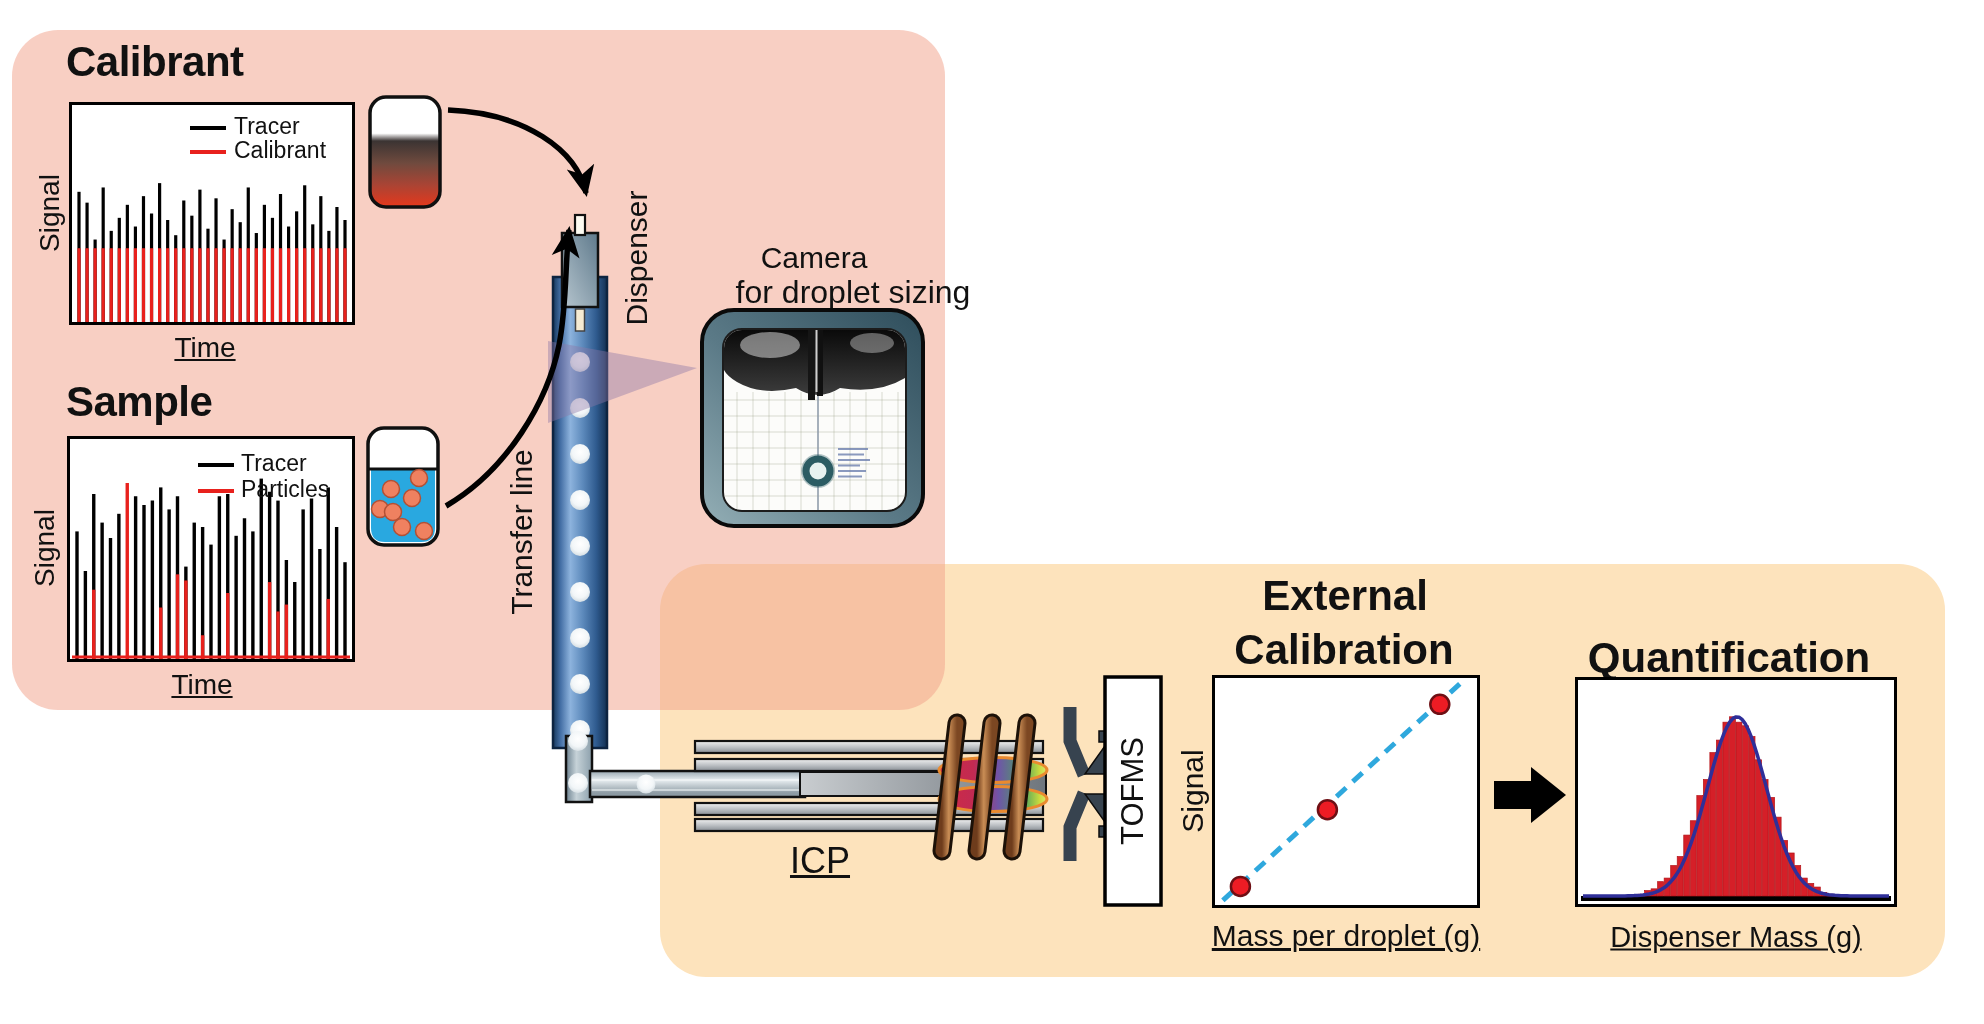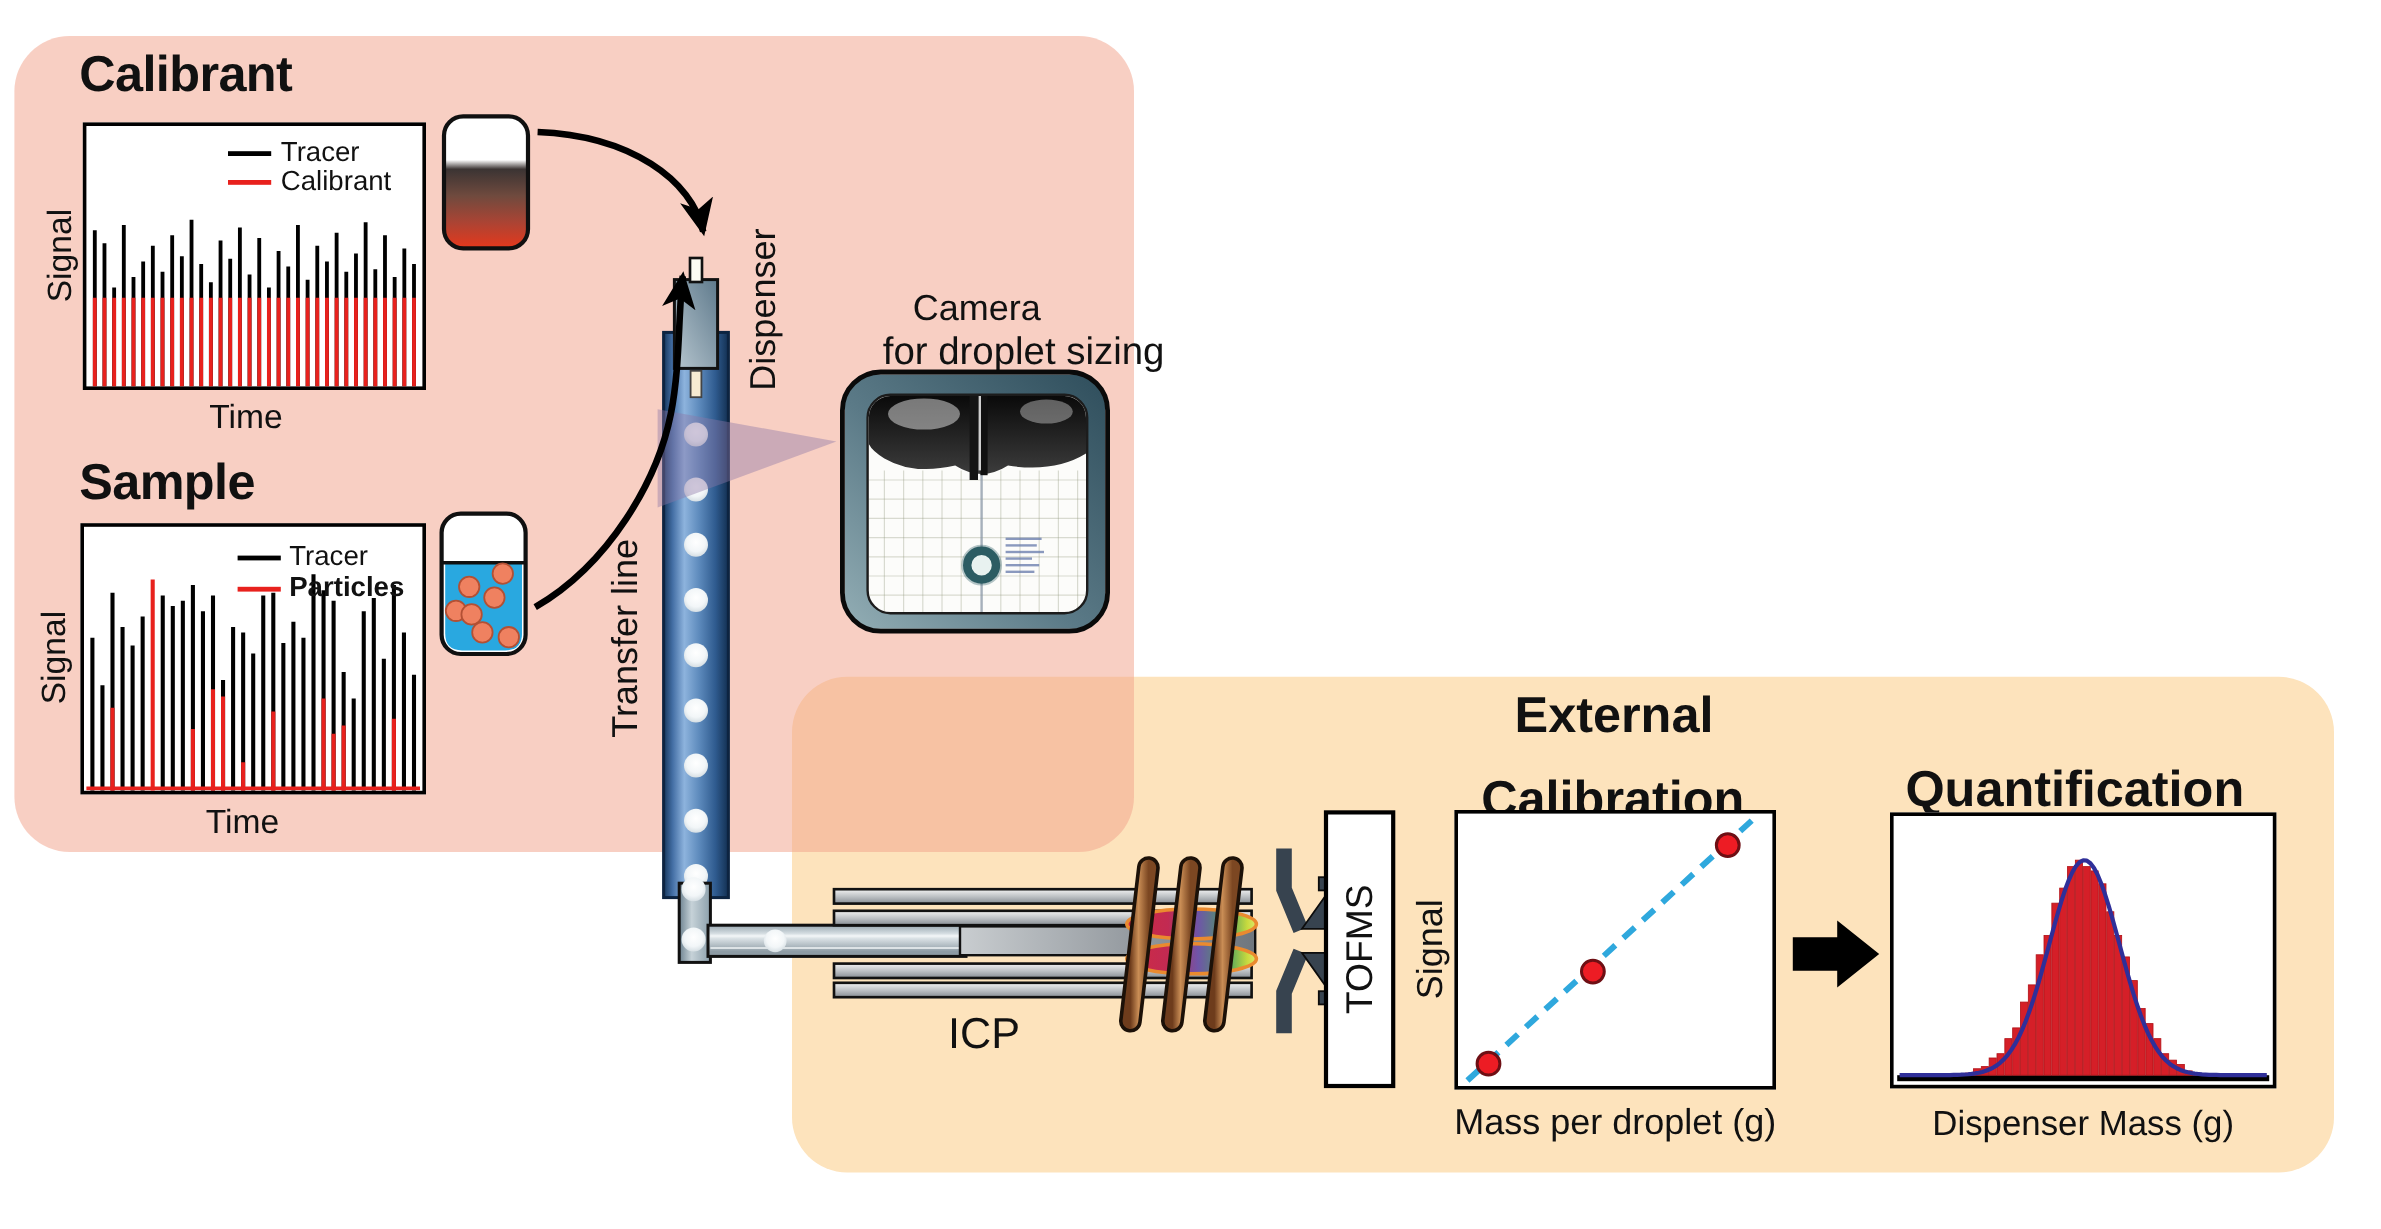--- a/index.html
+++ b/index.html
@@ -4,21 +4,21 @@
 <style>
   html,body{margin:0;padding:0;background:#fff;}
   body{width:1984px;height:1024px;position:relative;overflow:hidden;
        font-family:"Liberation Sans",sans-serif;color:#111;}
   .region{position:absolute;border-radius:46px;}
   #region-orange{left:660px;top:564px;width:1285px;height:413px;background:#fde3bc;}
   #region-pink{left:12px;top:30px;width:933px;height:680px;background:rgba(241,165,141,0.53);}
   svg.full{position:absolute;left:0;top:0;width:1984px;height:1024px;}
   .paneltitle{position:absolute;font-size:42px;font-weight:800;letter-spacing:-0.5px;}
   .bigtitle{position:absolute;font-size:42px;font-weight:800;white-space:nowrap;transform:translate(-50%,-50%);}
-  .ctr{position:absolute;white-space:nowrap;transform:translate(-50%,-50%);}
+  .ctr{position:absolute;white-space:nowrap;transform:translate(-50%,-50%);text-decoration:underline;}
   .ctx{position:absolute;white-space:nowrap;transform:translateX(-50%);}
   .rotl{position:absolute;white-space:nowrap;transform:translate(-50%,-50%) rotate(-90deg);}
   .axlabel{font-size:28px;}
   .chartbox{position:absolute;background:#ffffff;border:3px solid #000;}
   .legtext{position:absolute;font-size:23px;white-space:nowrap;}
   .legline{position:absolute;width:36px;height:4px;}
   #cam-body{position:absolute;left:700px;top:308px;width:217px;height:212px;
             border:4px solid #0a0a0a;border-radius:34px;
             background:linear-gradient(45deg,#93aeb5 0%,#5b7a87 45%,#2f4e5c 100%);}
   #cam-screen{position:absolute;left:18px;top:16px;width:181px;height:180px;
@@ -307,21 +307,21 @@
       <line x1="266.625" y1="88" x2="266.625" y2="220" stroke="#000000" stroke-width="3.4"></line>
       <line x1="275" y1="123.20000000000002" x2="275" y2="220" stroke="#000000" stroke-width="3.4"></line>
       <line x1="2" y1="218" x2="280" y2="218" stroke="#e8211d" stroke-width="3"></line>
     </svg>
 </div>
 <div class="rotl axlabel" style="left:45px;top:548px;">Signal</div>
 <div class="ctr axlabel" style="left:202px;top:685px;">Time</div>
 <div class="legline" id="samp-leg-line1" style="left: 198px; top: 463px; background: rgb(0, 0, 0);"></div>
 <div class="legtext" style="left:241px;top:450px;">Tracer</div>
 <div class="legline" id="samp-leg-line2" style="left: 198px; top: 489px; background: rgb(232, 33, 29);"></div>
-<div class="legtext" style="left:241px;top:476px;font-weight:bold;">Particles</div>
+<div class="legtext" style="left:241px;top:476px;">Particles</div>
 
 <div class="rotl" style="left:637px;top:258px;font-size:30px;">Dispenser</div>
 <div class="rotl" style="left:522px;top:532px;font-size:30px;">Transfer line</div>
 <div class="ctx" style="left:814px;top:241px;font-size:30px;text-align:right;">Camera</div>
 <div class="ctx" style="left:853px;top:274px;font-size:32px;">for droplet sizing</div>
 <div class="ctr" style="left:820px;top:861px;font-size:36px;">ICP</div>
 <div class="rotl" style="left:1133px;top:791px;font-size:31px;">TOFMS</div>
 
 <div id="cam-body">
   <div id="cam-screen">
@@ -360,21 +360,21 @@
         <rect x="114" y="129" width="32" height="2"></rect>
           <rect x="114" y="134.5" width="22" height="2"></rect>
         <rect x="114" y="140" width="28" height="2"></rect>
           <rect x="114" y="145.5" width="24" height="2"></rect>
       </g>
     </svg>
   </div>
 </div>
 
 <div class="bigtitle" style="left:1345px;top:596px;">External</div>
-<div class="bigtitle" style="left:1344px;top:666px;">Calibration</div>
+<div class="bigtitle" style="left:1344px;top:650px;">Calibration</div>
 <div class="chartbox" style="left:1212px;top:675px;width:262px;height:227px;">
   <svg id="svg-ext" width="262" height="227">
       <line x1="7.859999999999999" y1="222.46" x2="244.97000000000003" y2="5.675000000000005" stroke="#2fa8dd" stroke-width="5" stroke-dasharray="13 9"></line>
       <circle cx="25.414" cy="208.386" r="9.5" fill="#ed1c24" stroke="#6e0f14" stroke-width="2.5"></circle>
       <circle cx="112.398" cy="131.66000000000003" r="9.5" fill="#ed1c24" stroke="#6e0f14" stroke-width="2.5"></circle>
       <circle cx="224.796" cy="26.331999999999997" r="9.5" fill="#ed1c24" stroke="#6e0f14" stroke-width="2.5"></circle>
     </svg>
 </div>
 <div class="rotl" style="left:1193px;top:791px;font-size:30px;">Signal</div>
 <div class="ctr" style="left:1346px;top:936px;font-size:30px;">Mass per droplet (g)</div>

